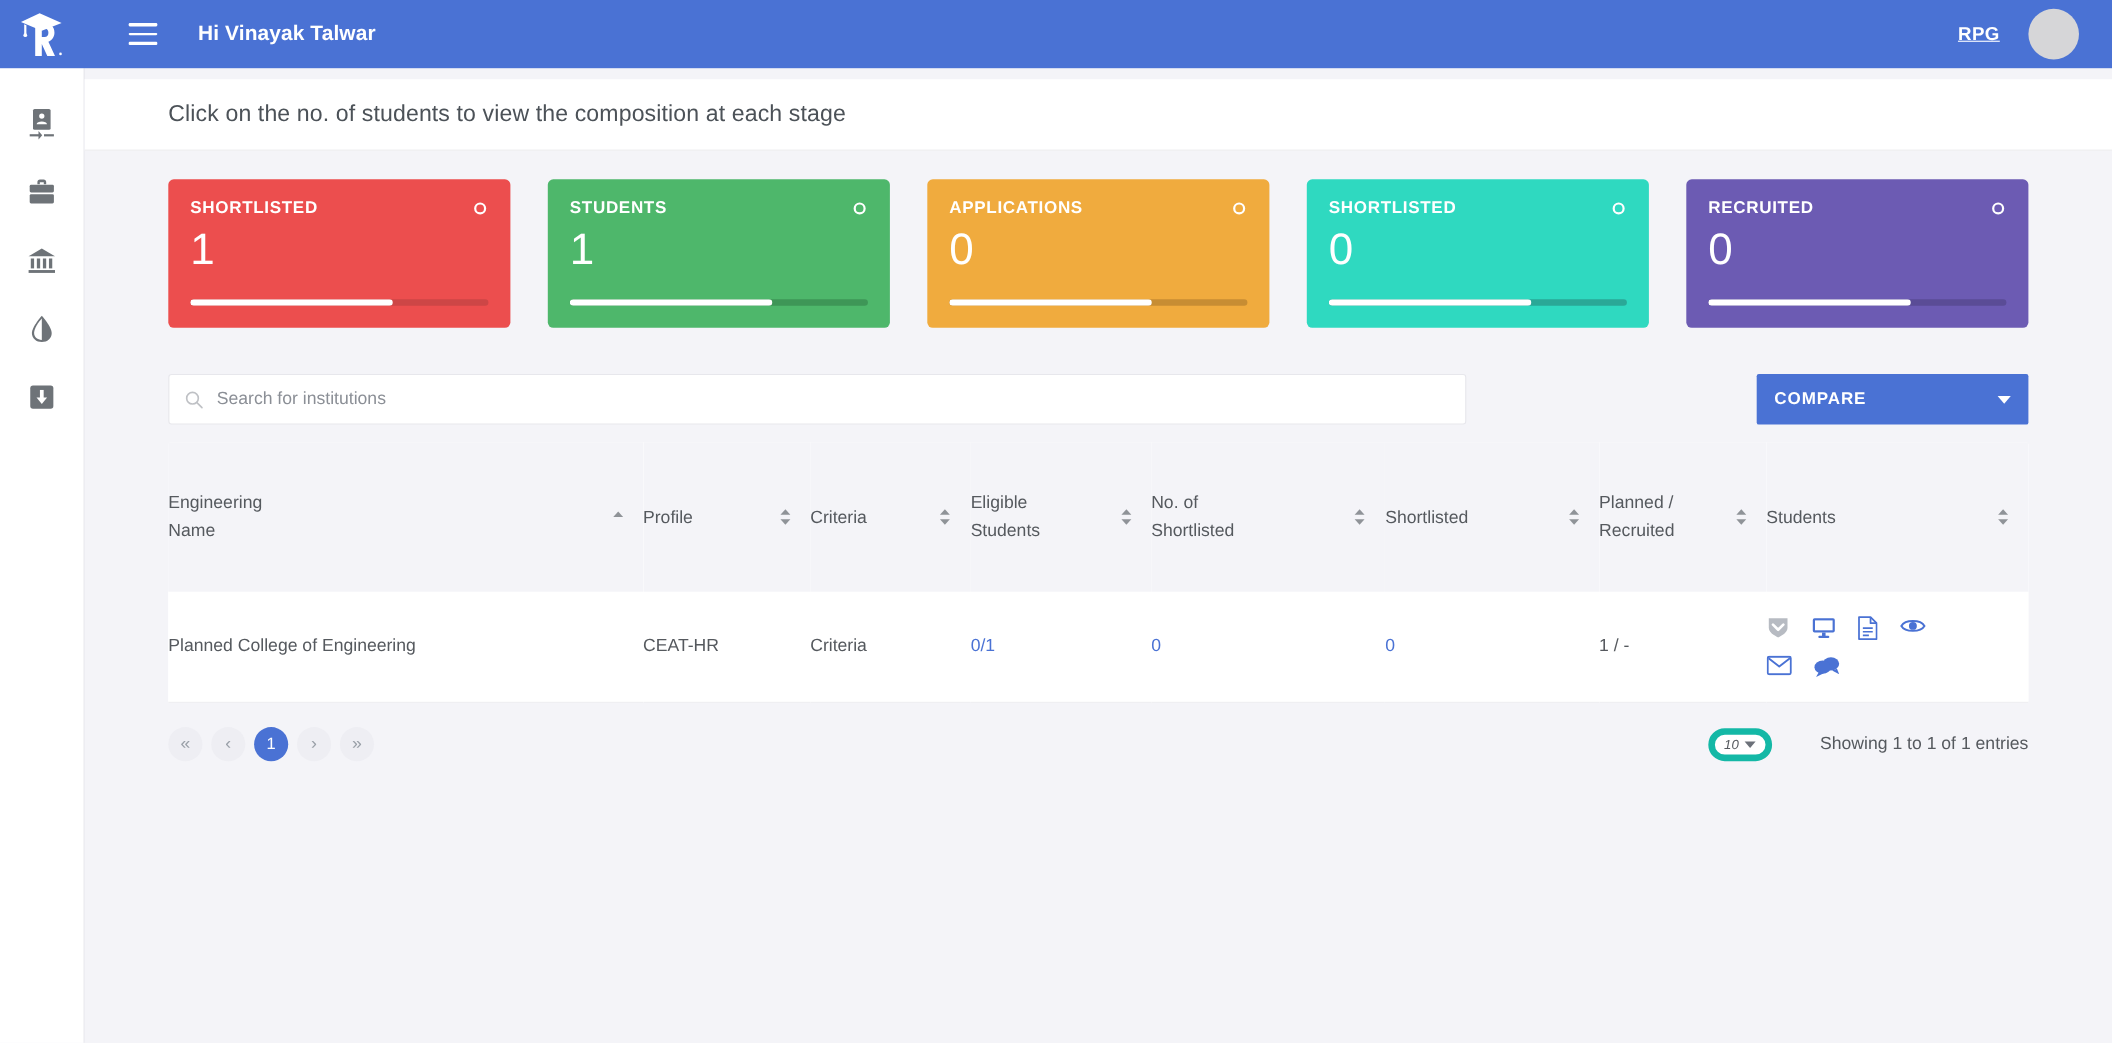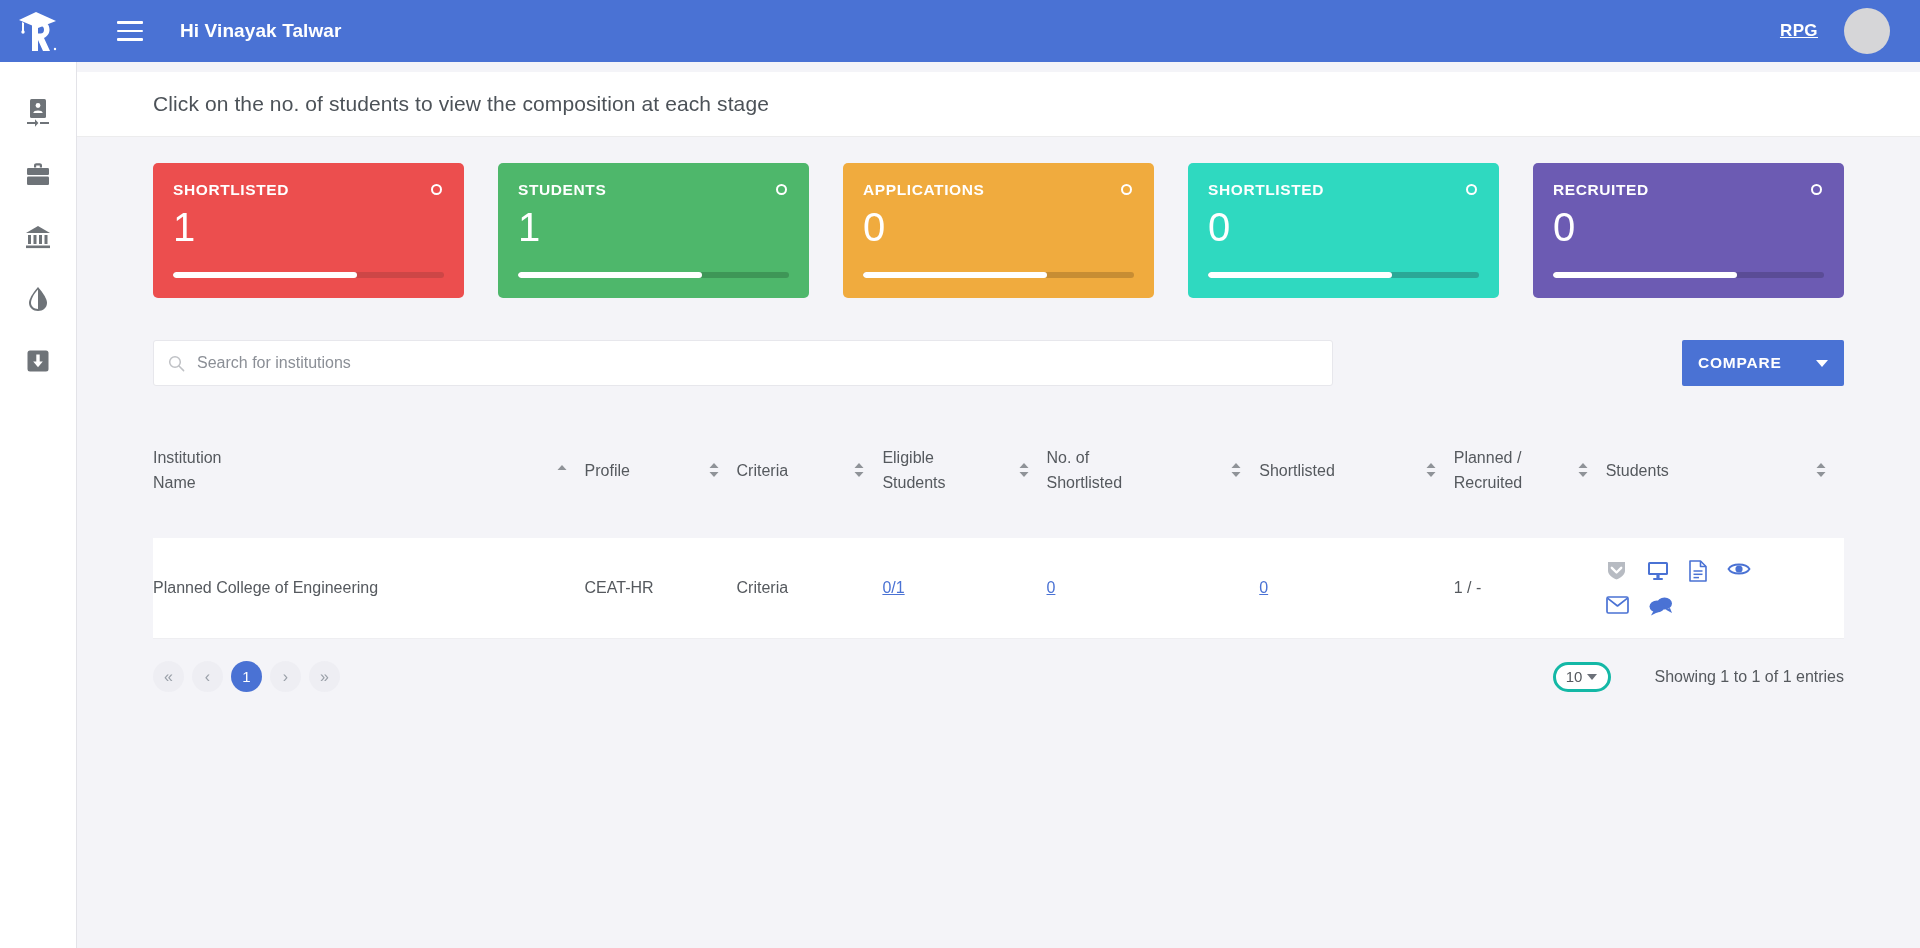--- a/index.html
+++ b/index.html
@@ -119,21 +119,21 @@
     display: flex; align-items: center; padding: 0 14px;
   }
   .search-wrap svg { flex: 0 0 auto; opacity: .55; }
   .search-input {
     border: none; outline: none; flex: 1; margin-left: 12px;
     font-family: "Liberation Sans", sans-serif;
     font-size: 16px; color: #4d7c0f; background: transparent;
   }
   .search-input::placeholder { color: #8b8f96; }
   .compare-btn {
-    margin-left: auto; width: 162px; height: 46px;
+    margin-left: auto; width: 247px; height: 46px;
     background: #4a72d4; color: #ffffff; border: none; border-radius: 2px;
     display: flex; align-items: center; justify-content: space-between;
     padding: 0 16px; cursor: pointer;
     font-family: "Liberation Sans", sans-serif;
     font-size: 15.5px; font-weight: 600; letter-spacing: .8px;
   }
   .caret-down {
     width: 0; height: 0;
     border-left: 6px solid transparent; border-right: 6px solid transparent;
     border-top: 7px solid #ffffff;
@@ -155,45 +155,46 @@
     line-height: 25px;
   }
   .th-inner { display: flex; align-items: center; }
   .th-label { flex: 1; }
   .sort-ic { flex: 0 0 14px; margin: 0 16px; opacity: .75; }
   tbody td {
     padding: 22px 0; font-size: 16px; color: #55595e;
     border-bottom: 1px solid #eeeef1; vertical-align: middle;
   }
   tbody tr { background: #ffffff; }
-  .lnk { color: #4a72d4; text-decoration: underline; cursor: pointer; }
+  .lnk { color: #4a72d4; cursor: pointer; }
   .actions-cell { padding-right: 20px; }
   .action-icons {
     display: flex; flex-wrap: wrap; width: 150px; gap: 14px 20px;
   }
   .action-icons .ai { cursor: pointer; line-height: 0; }
 
   
   .table-foot {
     margin-top: 22px; display: flex; align-items: center;
   }
   .pager { display: flex; gap: 8px; }
   .pg {
     width: 31px; height: 31px; border-radius: 50%;
     background: #eeeef3; color: #9aa0a8;
     display: flex; align-items: center; justify-content: center;
     font-size: 16px; cursor: pointer; user-select: none;
   }
   .pg.active { background: #4a72d4; color: #ffffff; font-size: 15px; }
   .foot-right { margin-left: auto; display: flex; align-items: center; gap: 44px; }
   .len-select {
-    width: 58px; height: 30px; border: 3px solid #14b8a6; border-radius: 15px;
-    background: #ffffff; color: #55595e; font-size: 15px;
+    width: 58px; height: 30px; border: 6px solid #14b8a6; border-radius: 15px;
+    background: #ffffff; color: #55595e; font-size: 12px;
     display: flex; align-items: center; justify-content: center; gap: 5px;
     cursor: pointer;
+    font-style: italic;
   }
   .len-select .caret {
     width: 0; height: 0;
     border-left: 5px solid transparent; border-right: 5px solid transparent;
     border-top: 6px solid #6c7179;
   }
   .entries-info { font-size: 16px; color: #55595e; }
 </style>
 </head>
 <body>
@@ -364,21 +365,21 @@
           <col style="width:135px">
           <col style="width:175px">
           <col style="width:160px">
           <col style="width:125px">
           <col style="width:196px">
         </colgroup>
         <thead>
           <tr>
             <th>
               <div class="th-inner">
-                <span class="th-label">Institution
+                <span class="th-label">Engineering
 Name</span>
                 <svg class="sort-ic" width="11" height="14" viewBox="0 0 11 14">
                   <path d="M5.5 2 L10 7 L1 7 Z" fill="#6e7378"></path>
                 </svg>
               </div>
             </th>
             <th>
               <div class="th-inner">
                 <span class="th-label">Profile</span>
                 <svg class="sort-ic" width="11" height="16" viewBox="0 0 11 16">

